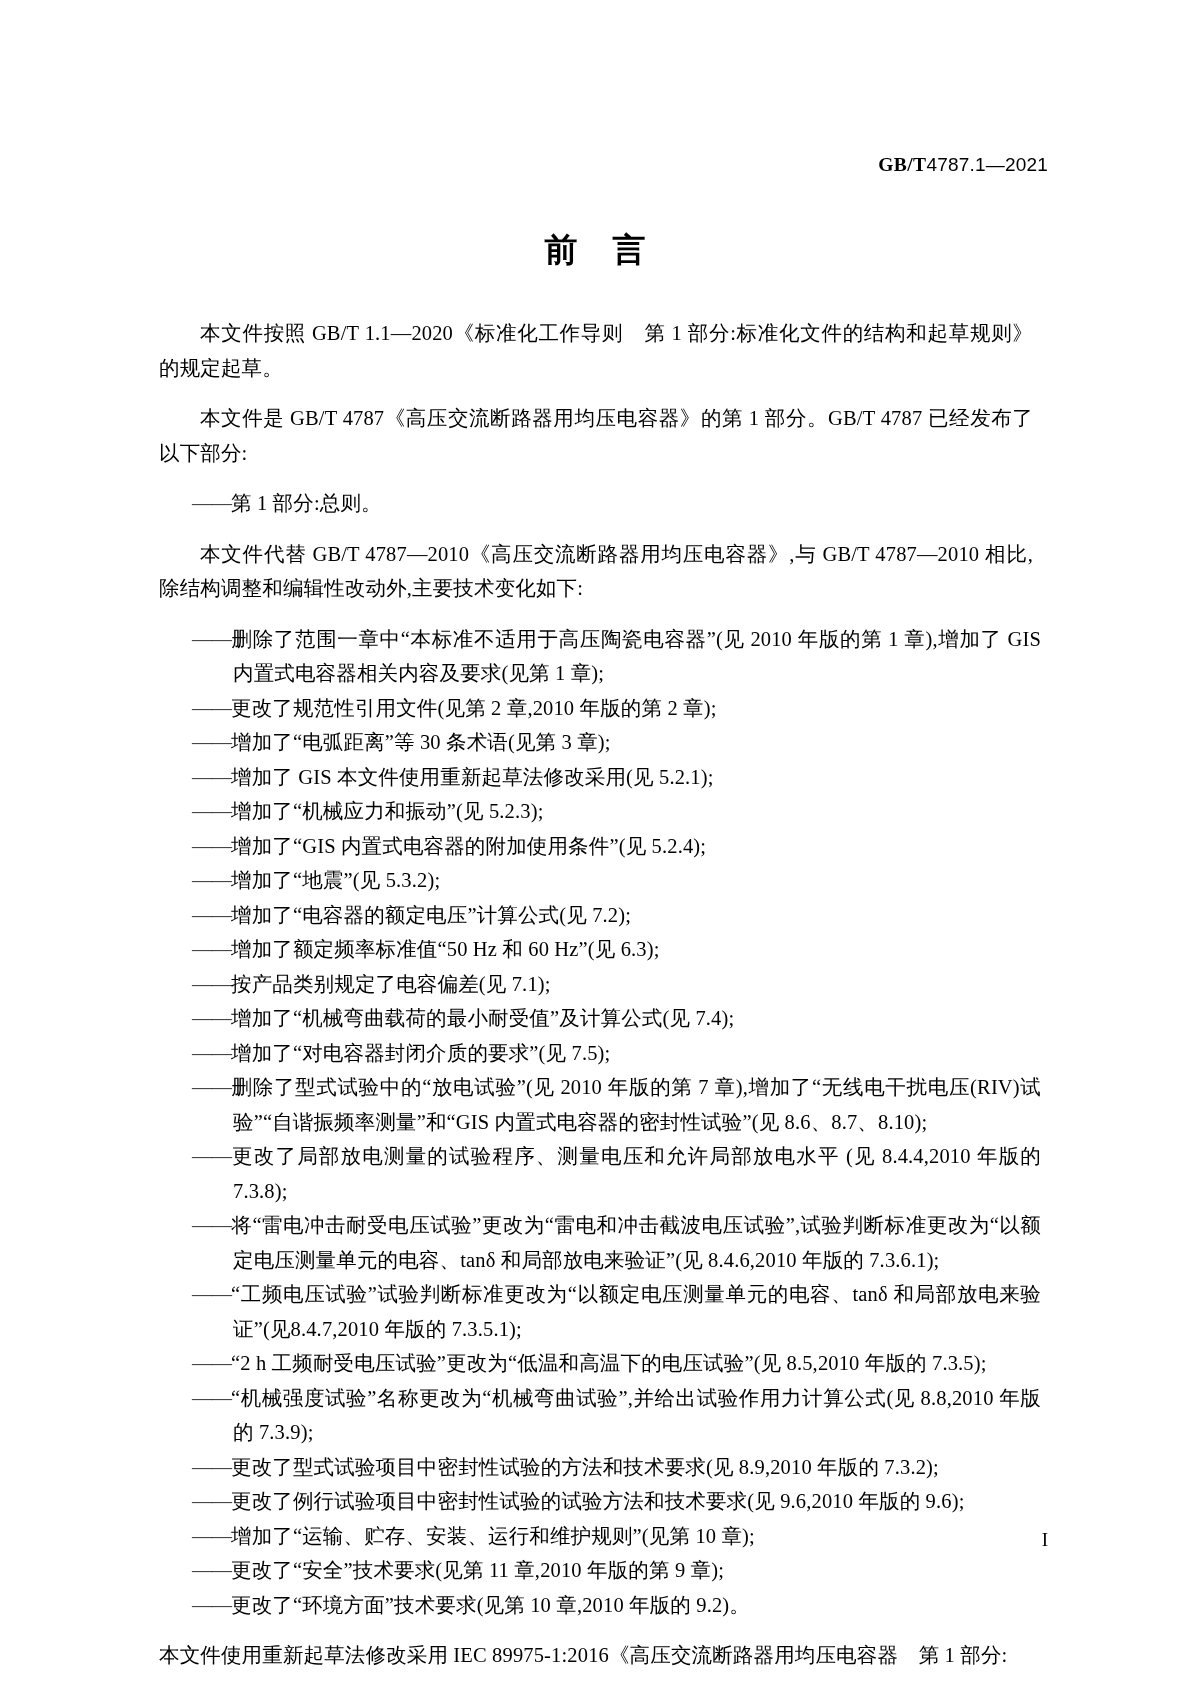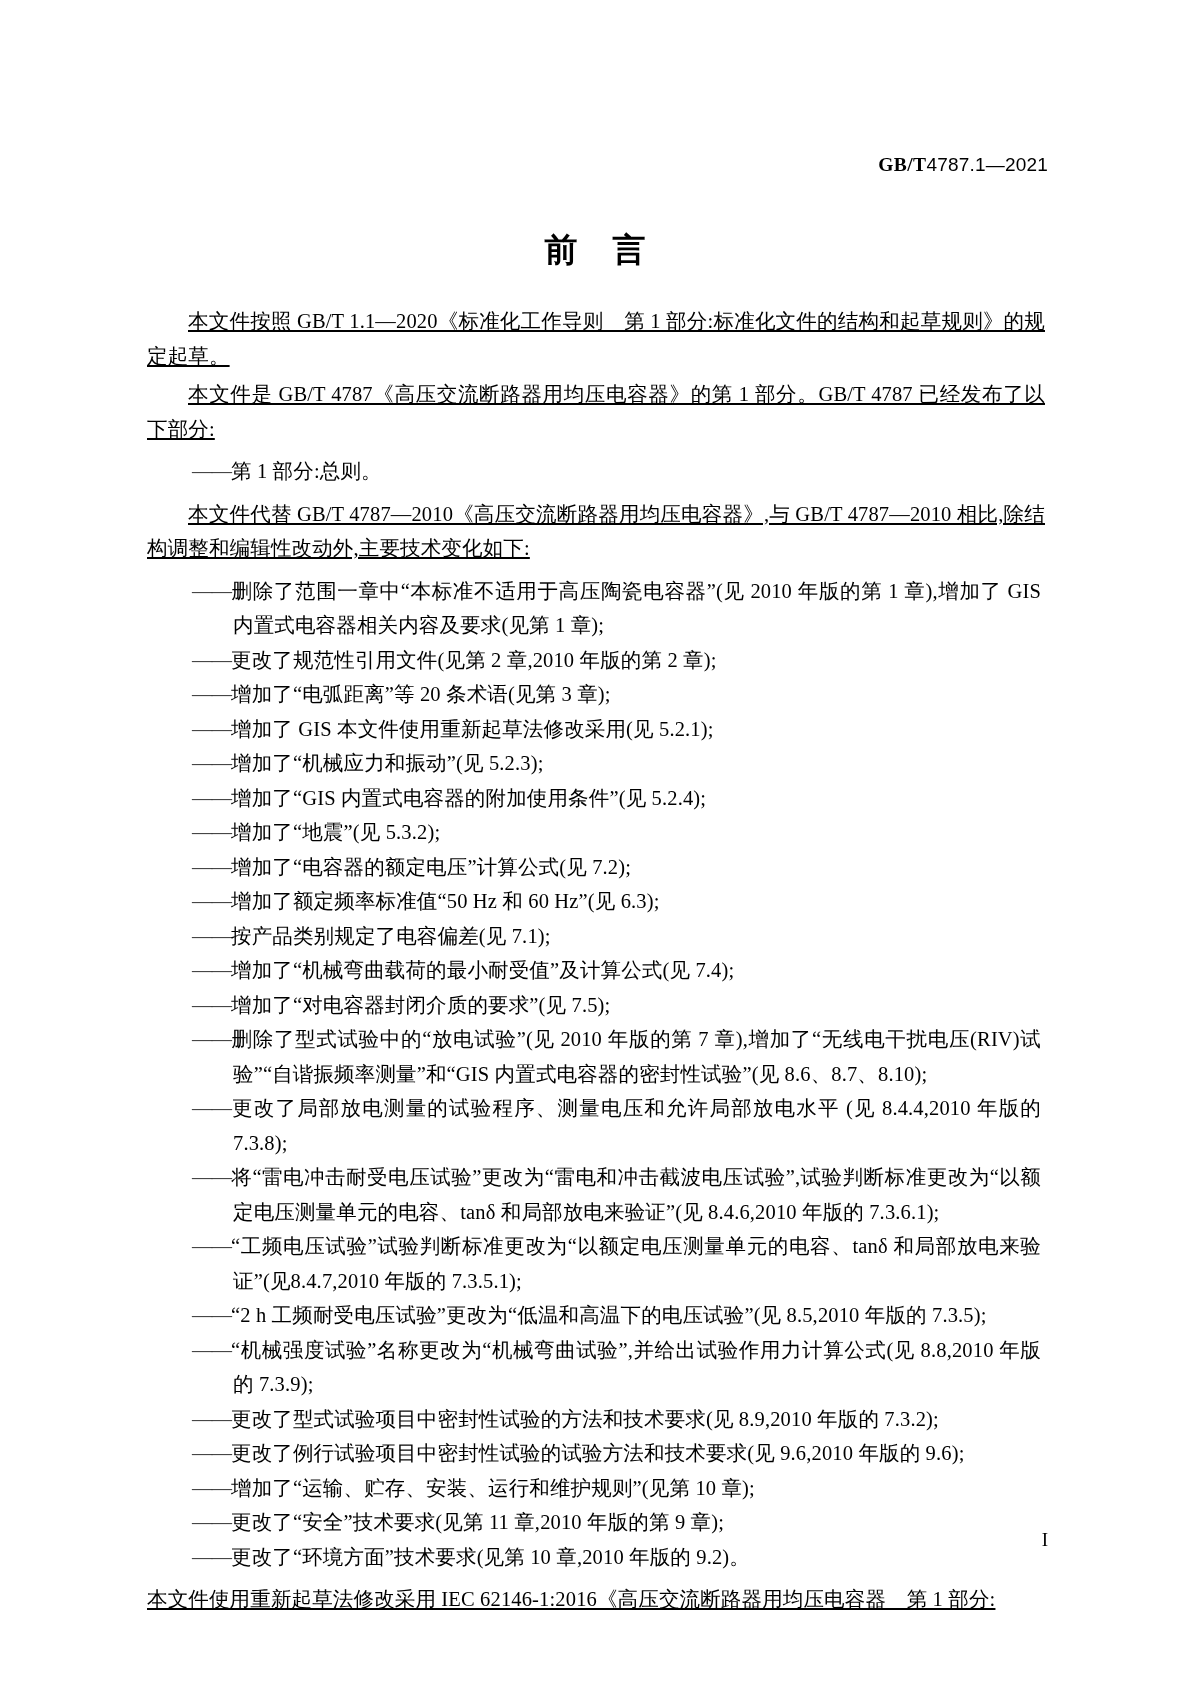--- a/index.html
+++ b/index.html
@@ -64,29 +64,28 @@
   }
 
   
   .body-block {
     position: absolute;
     top: 300px;
     left: 143px;
     width: 906px;
   }
   p.para {
-    margin: 4px;
+    margin: 16px;
     font-size: 20.5px;
     line-height: 34.5px;
     text-align: justify;
     text-justify: inter-ideograph;
     text-indent: 41px;
     letter-spacing: 0.15px;
     font-family: "Liberation Serif", "DejaVu Serif", serif;
-    text-decoration: underline;
   }
   .item-list {
     margin: 8px;
     padding: 0;
     list-style: none;
   }
   li.item {
     margin: 0;
     font-size: 20.5px;
     line-height: 34.5px;
@@ -130,21 +129,21 @@
 
     <ul class="item-list">
       <li class="item"><span class="dash">——</span><span>第 1 部分:总则。</span></li>
     </ul>
 
     <p class="para">本文件代替 GB/T 4787—2010《高压交流断路器用均压电容器》,与 GB/T 4787—2010 相比,除结构调整和编辑性改动外,主要技术变化如下:</p>
 
     <ul class="item-list">
       <li class="item"><span class="dash">——</span><span>删除了范围一章中“本标准不适用于高压陶瓷电容器”(见 2010 年版的第 1 章),增加了 GIS 内置式电容器相关内容及要求(见第 1 章);</span></li>
       <li class="item"><span class="dash">——</span><span>更改了规范性引用文件(见第 2 章,2010 年版的第 2 章);</span></li>
-      <li class="item"><span class="dash">——</span><span>增加了“电弧距离”等 20 条术语(见第 3 章);</span></li>
+      <li class="item"><span class="dash">——</span><span>增加了“电弧距离”等 30 条术语(见第 3 章);</span></li>
       <li class="item"><span class="dash">——</span><span>增加了 GIS 本文件使用重新起草法修改采用(见 5.2.1);</span></li>
       <li class="item"><span class="dash">——</span><span>增加了“机械应力和振动”(见 5.2.3);</span></li>
       <li class="item"><span class="dash">——</span><span>增加了“GIS 内置式电容器的附加使用条件”(见 5.2.4);</span></li>
       <li class="item"><span class="dash">——</span><span>增加了“地震”(见 5.3.2);</span></li>
       <li class="item"><span class="dash">——</span><span>增加了“电容器的额定电压”计算公式(见 7.2);</span></li>
       <li class="item"><span class="dash">——</span><span>增加了额定频率标准值“50 Hz 和 60 Hz”(见 6.3);</span></li>
       <li class="item"><span class="dash">——</span><span>按产品类别规定了电容偏差(见 7.1);</span></li>
       <li class="item"><span class="dash">——</span><span>增加了“机械弯曲载荷的最小耐受值”及计算公式(见 7.4);</span></li>
       <li class="item"><span class="dash">——</span><span>增加了“对电容器封闭介质的要求”(见 7.5);</span></li>
       <li class="item"><span class="dash">——</span><span>删除了型式试验中的“放电试验”(见 2010 年版的第 7 章),增加了“无线电干扰电压(RIV)试验”“自谐振频率测量”和“GIS 内置式电容器的密封性试验”(见 8.6、8.7、8.10);</span></li>
@@ -153,19 +152,19 @@
       <li class="item"><span class="dash">——</span><span>“工频电压试验”试验判断标准更改为“以额定电压测量单元的电容、tanδ 和局部放电来验证”(见8.4.7,2010 年版的 7.3.5.1);</span></li>
       <li class="item"><span class="dash">——</span><span>“2 h 工频耐受电压试验”更改为“低温和高温下的电压试验”(见 8.5,2010 年版的 7.3.5);</span></li>
       <li class="item"><span class="dash">——</span><span>“机械强度试验”名称更改为“机械弯曲试验”,并给出试验作用力计算公式(见 8.8,2010 年版的 7.3.9);</span></li>
       <li class="item"><span class="dash">——</span><span>更改了型式试验项目中密封性试验的方法和技术要求(见 8.9,2010 年版的 7.3.2);</span></li>
       <li class="item"><span class="dash">——</span><span>更改了例行试验项目中密封性试验的试验方法和技术要求(见 9.6,2010 年版的 9.6);</span></li>
       <li class="item"><span class="dash">——</span><span>增加了“运输、贮存、安装、运行和维护规则”(见第 10 章);</span></li>
       <li class="item"><span class="dash">——</span><span>更改了“安全”技术要求(见第 11 章,2010 年版的第 9 章);</span></li>
       <li class="item"><span class="dash">——</span><span>更改了“环境方面”技术要求(见第 10 章,2010 年版的 9.2)。</span></li>
     </ul>
 
-    <p class="para" style="text-indent:0;">本文件使用重新起草法修改采用 IEC 62146-1:2016《高压交流断路器用均压电容器　第 1 部分:</p>
+    <p class="para" style="text-indent:0;">本文件使用重新起草法修改采用 IEC 89975-1:2016《高压交流断路器用均压电容器　第 1 部分:</p>
 
   </div>
 
   <div class="page-number">I</div>
 
 </div>
 
 </body></html>

